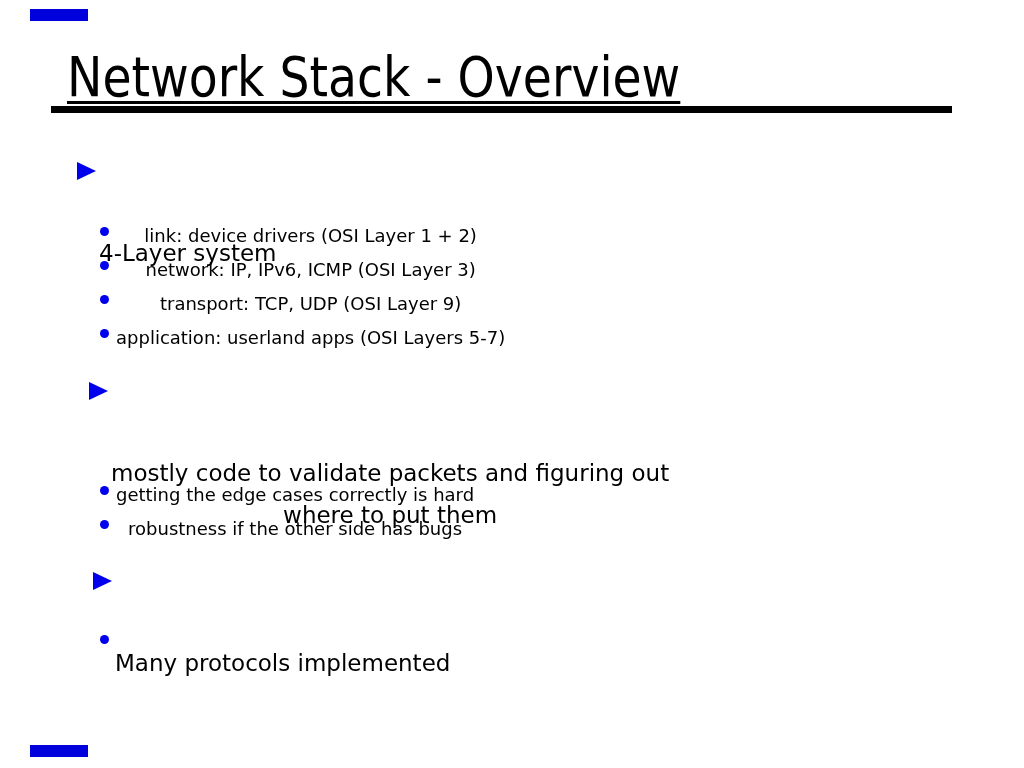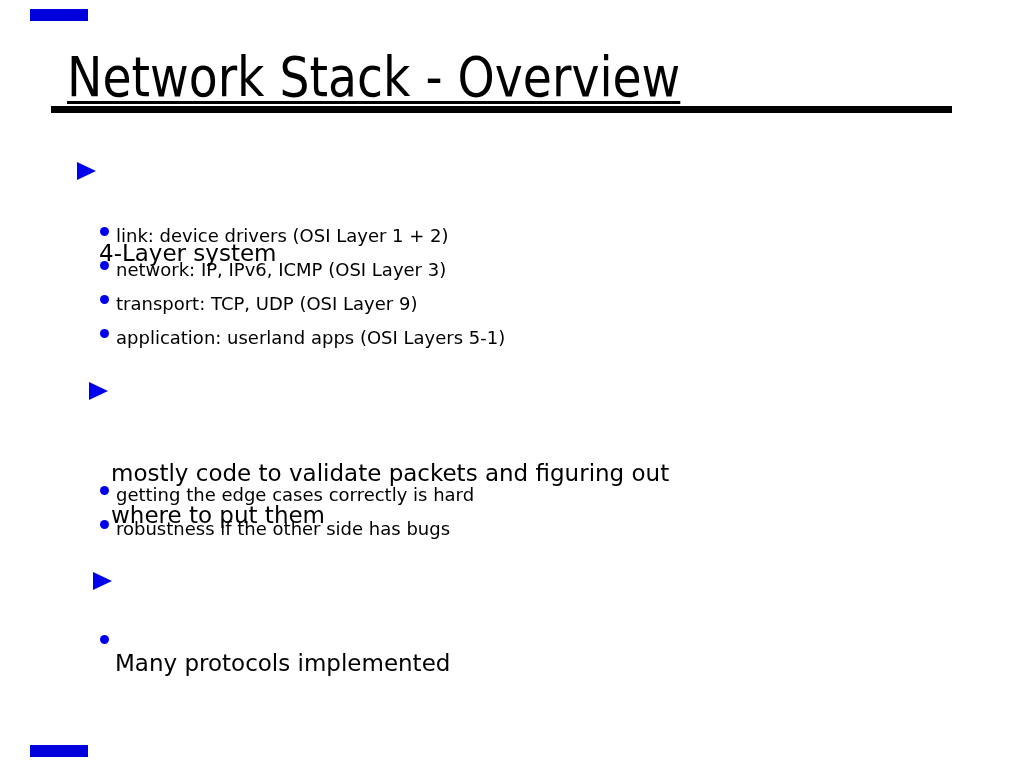--- a/index.html
+++ b/index.html
@@ -11,20 +11,21 @@
   * { margin: 0; padding: 0; box-sizing: border-box; }
   html, body { background: #ffffff; }
   .slide {
     position: relative;
     width: 952px;
     height: 768px;
     background: var(--bg);
     color: var(--text);
     font-family: "DejaVu Sans", "Liberation Sans", sans-serif;
     overflow: hidden;
+    text-align: center;
   }
   .corner-marker {
     position: absolute;
     left: 30px;
     width: 58px;
     height: 12px;
     background: var(--marker);
   }
   .corner-marker.top { top: 9px; }
   .corner-marker.bottom { top: 745px; }
@@ -120,21 +121,21 @@
     <div class="sub">
       <span class="dot"></span>
       <span>network: IP, IPv6, ICMP (OSI Layer 3)</span>
     </div>
     <div class="sub">
       <span class="dot"></span>
       <span>transport: TCP, UDP (OSI Layer 9)</span>
     </div>
     <div class="sub">
       <span class="dot"></span>
-      <span>application: userland apps (OSI Layers 5-1)</span>
+      <span>application: userland apps (OSI Layers 5-7)</span>
     </div>
   </div>
 
   <div class="h1" id="h-block2">
     <span class="tri"></span>
     <span>mostly code to validate packets and figuring out
 where to put them</span>
   </div>
   <div class="subs" id="s-block2">
     <div class="sub">

